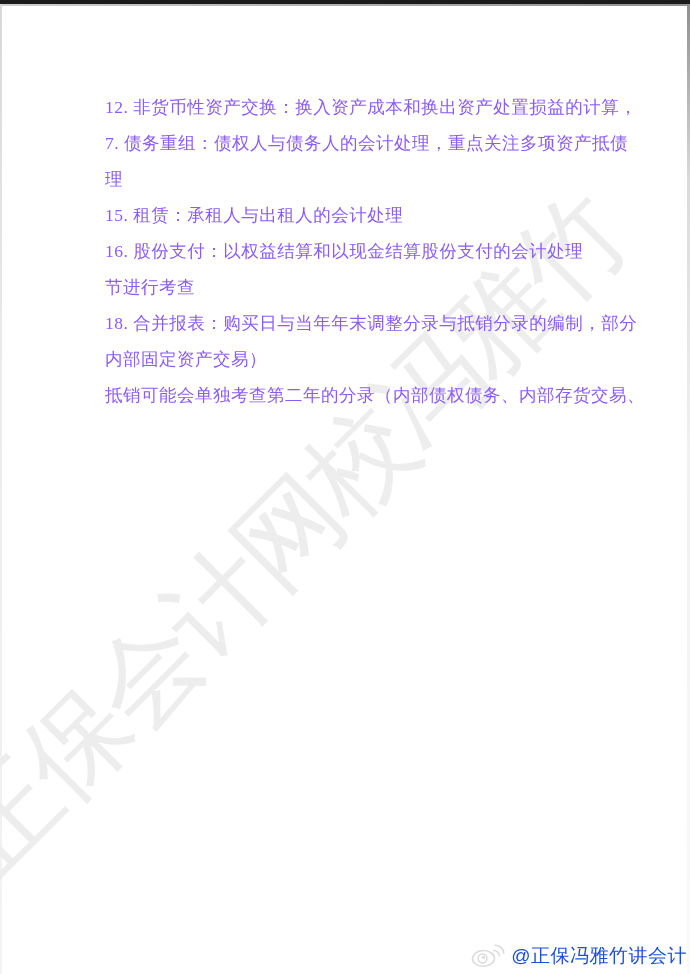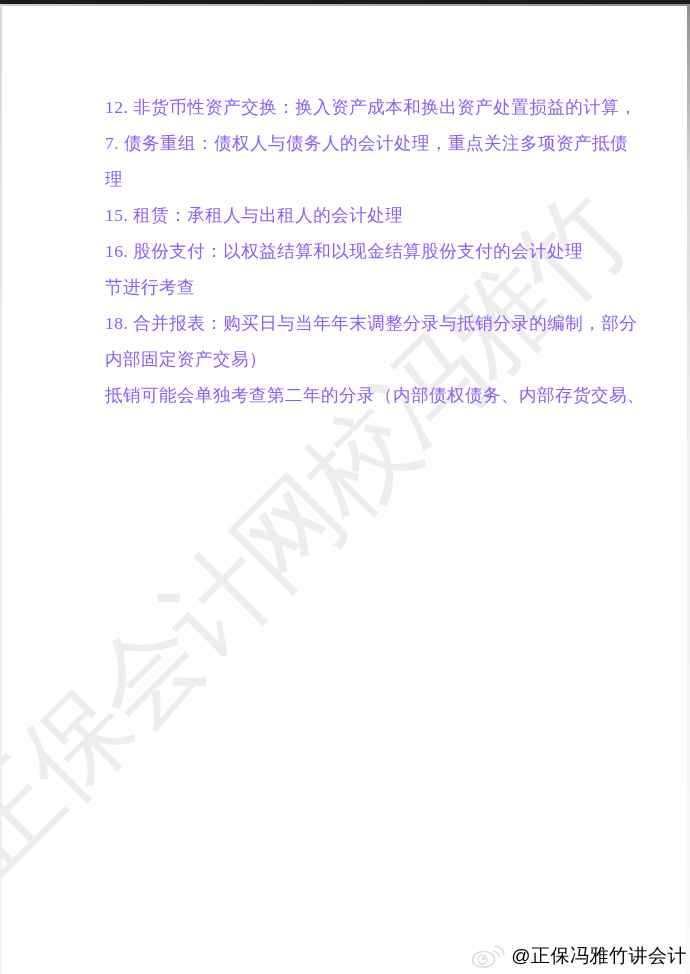--- a/index.html
+++ b/index.html
@@ -71,23 +71,23 @@
   .doc-line {
     height: 36px;
     white-space: nowrap;
   }
   
   .footer-watermark {
     position: absolute;
     right: 3px;
     bottom: 5px;
     display: flex;
-    align-items: flex-end;
+    align-items: flex-start;
     gap: 6px;
-    color: #000000;
+    color: #1d4ed8;
     z-index: 2;
   }
   .footer-watermark .handle {
     font-size: 19px;
     letter-spacing: 0.5px;
     white-space: nowrap;
     font-family: "Liberation Sans", "DejaVu Sans", sans-serif;
   }
   .weibo-icon svg {
     display: block;

